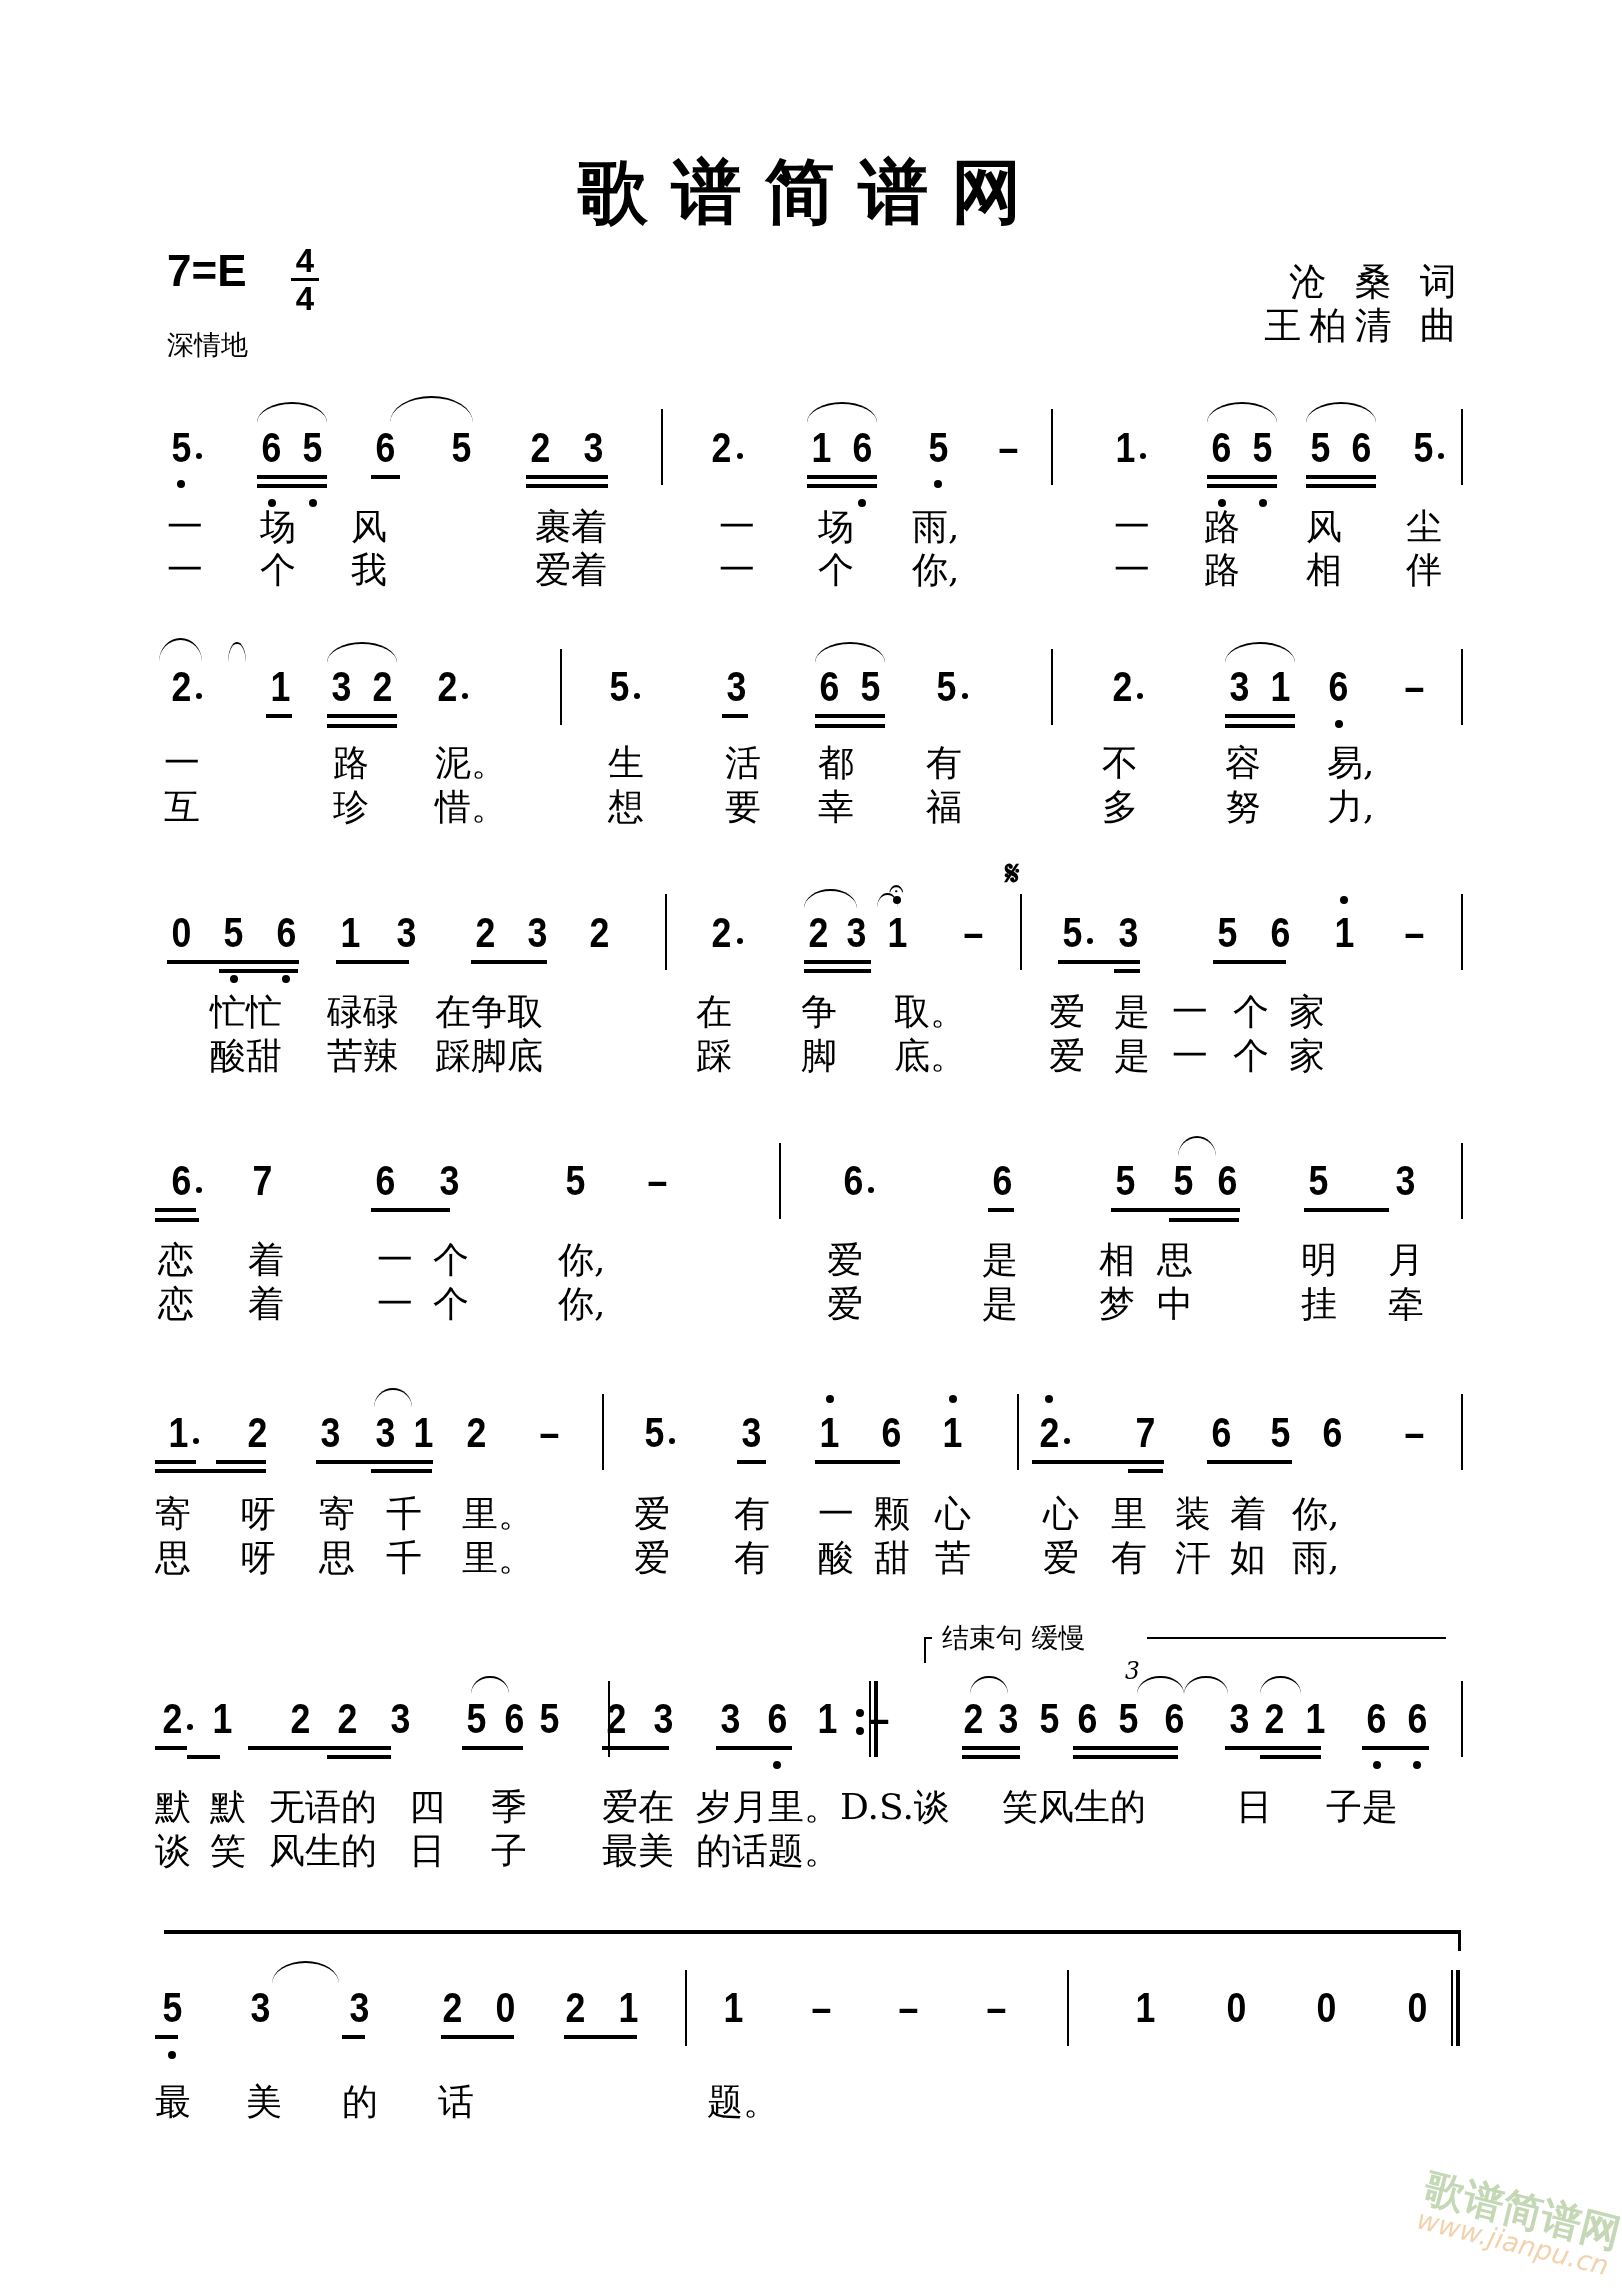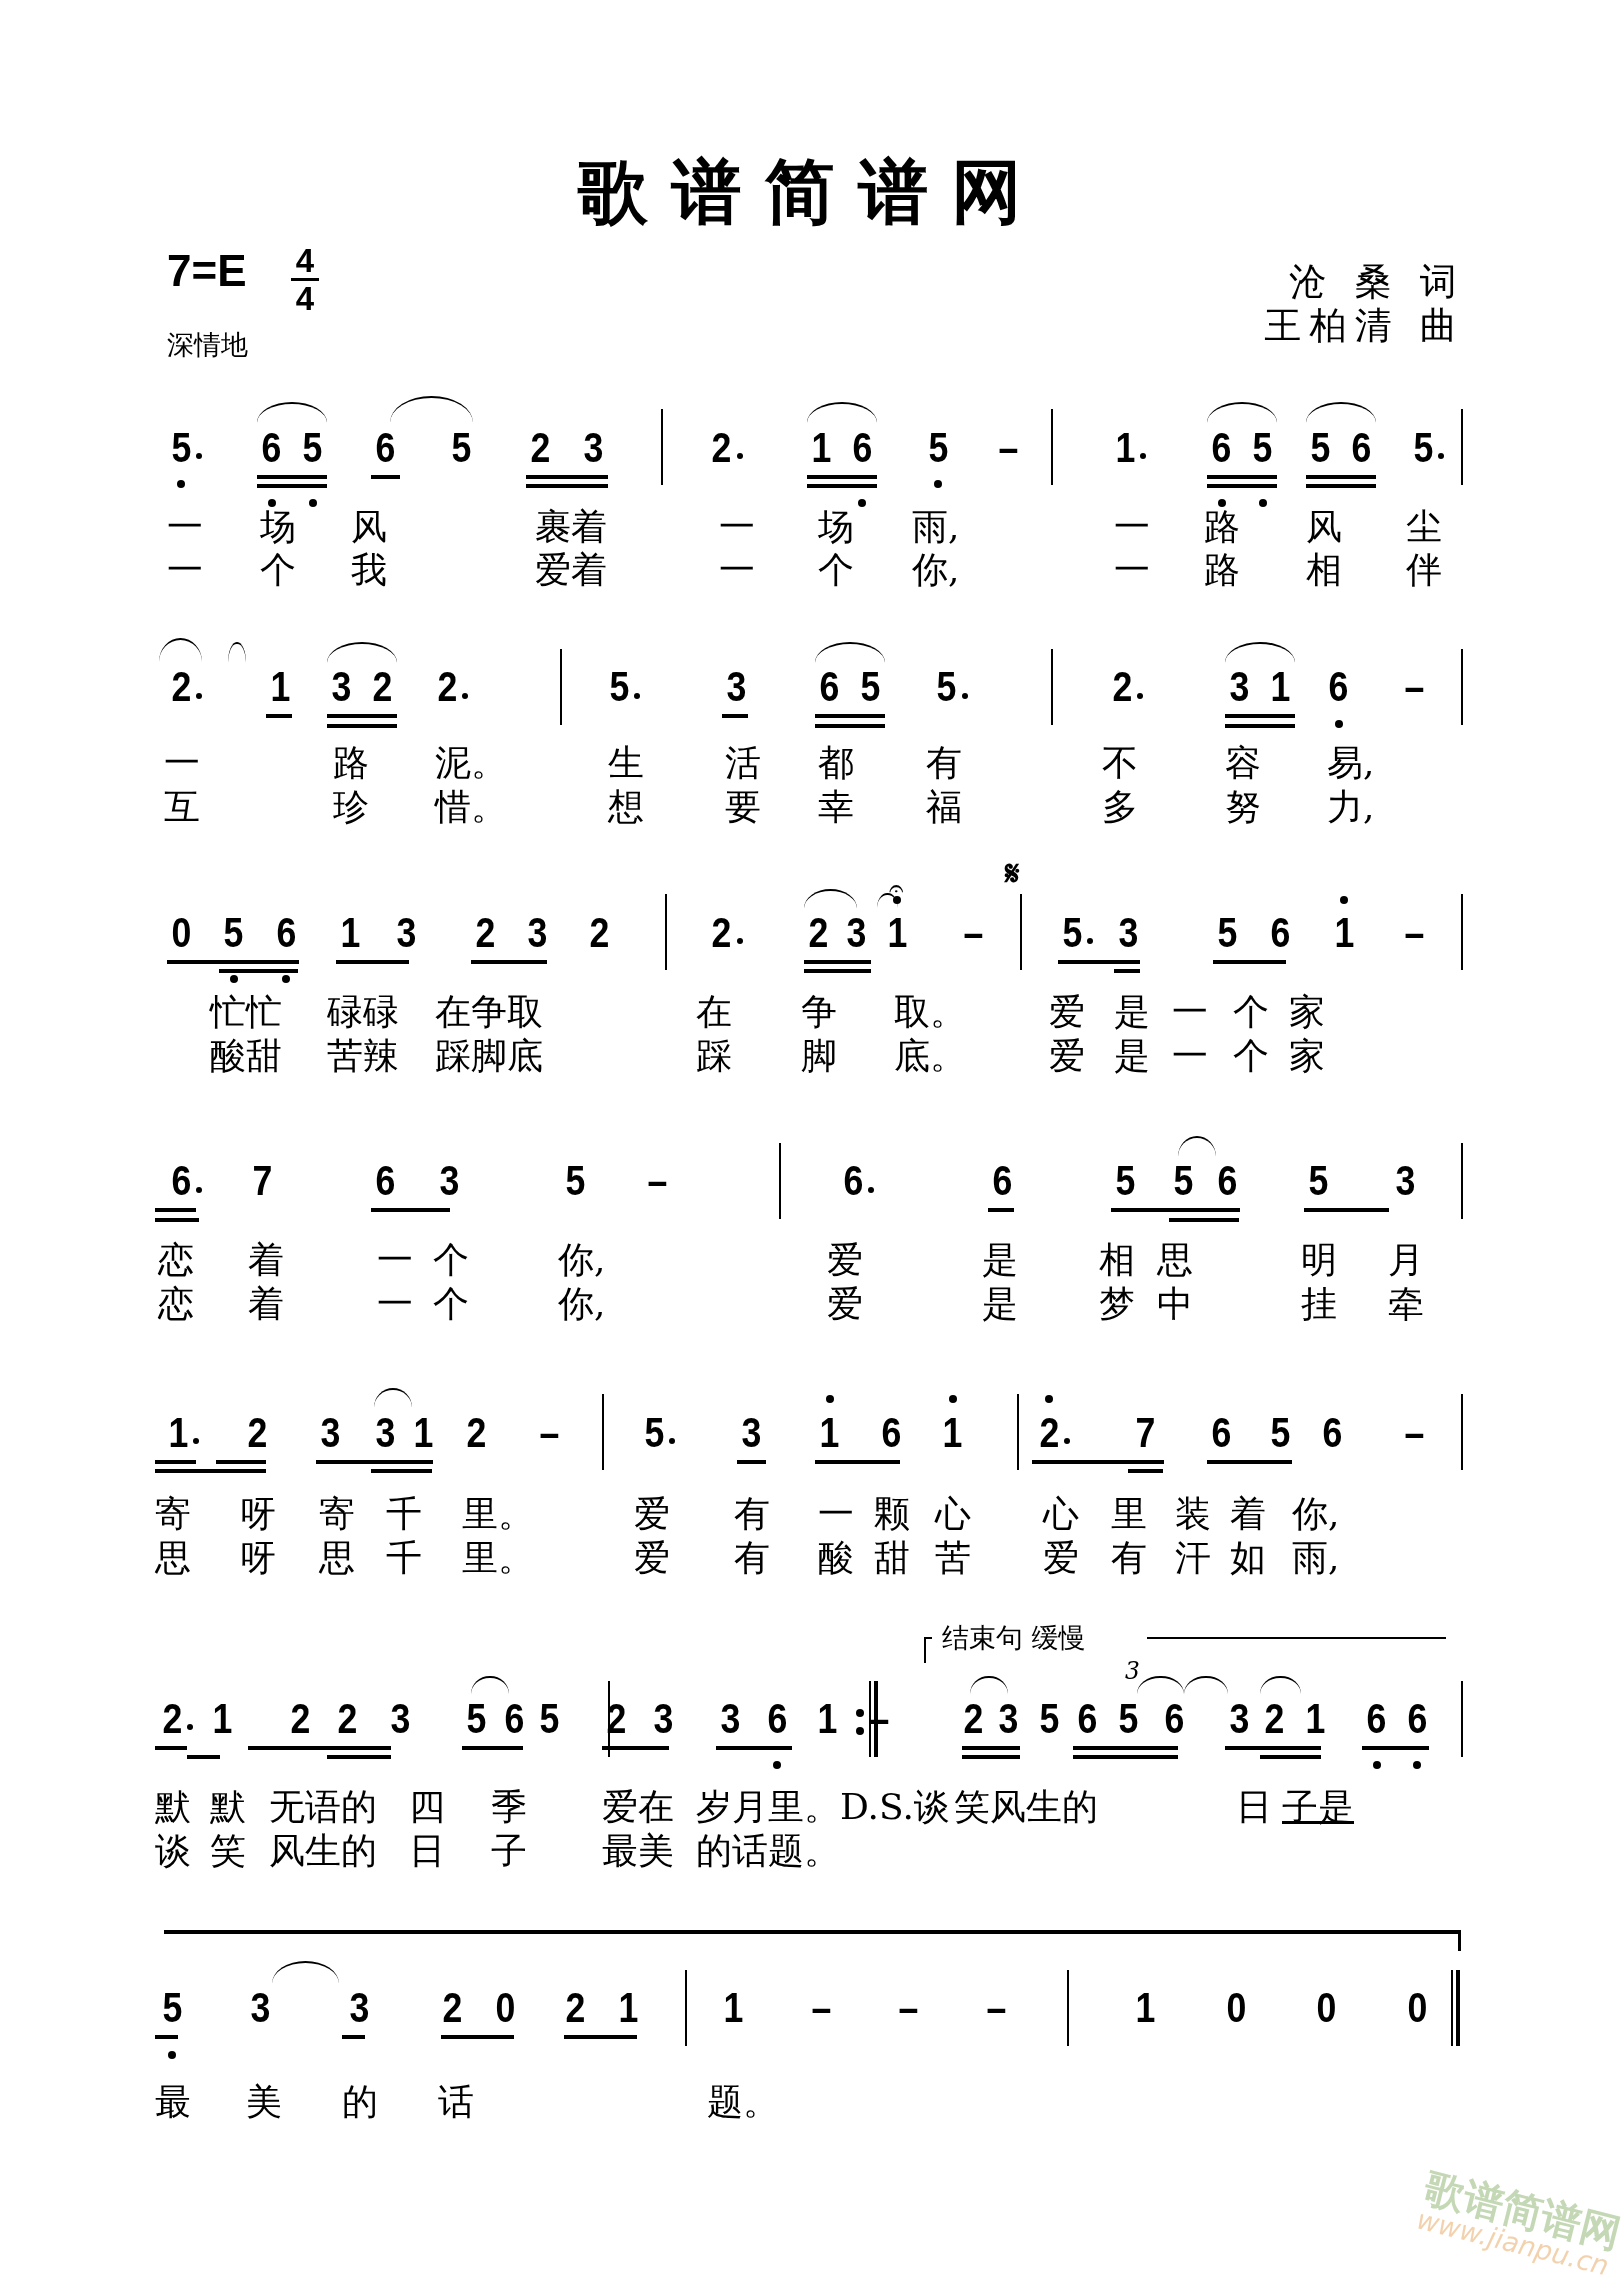--- a/index.html
+++ b/index.html
@@ -427,23 +427,23 @@
       <div class="dot" style="left: 856px; top: 1727px;"></div>
       <div class="barline" style="left: 869px; top: 1681px; height: 76px; width: 1.8px;"></div>
       <div class="barline" style="left: 874px; top: 1681px; height: 76px; width: 4.1px;"></div>
       <div class="lyric" style="left: 155px; top: 1789px;">默</div>
       <div class="lyric" style="left: 210px; top: 1789px;">默</div>
       <div class="lyric" style="left: 269px; top: 1789px;">无语的</div>
       <div class="lyric" style="left: 409px; top: 1789px;">四</div>
       <div class="lyric" style="left: 491px; top: 1789px;">季</div>
       <div class="lyric" style="left: 602px; top: 1789px;">爱在</div>
       <div class="lyric" style="left: 696px; top: 1789px;">岁月里。D.S.谈</div>
-      <div class="lyric" style="left: 954px; top: 1789px;">笑风生的</div>
+      <div class="lyric" style="left: 1002px; top: 1789px;">笑风生的</div>
       <div class="lyric" style="left: 1236px; top: 1789px;">日</div>
-      <div class="lyric" style="left: 1282px; top: 1789px; text-decoration: underline;">子是</div>
+      <div class="lyric" style="left: 1326px; top: 1789px;">子是</div>
       <div class="lyric" style="left: 155px; top: 1833px;">谈</div>
       <div class="lyric" style="left: 210px; top: 1833px;">笑</div>
       <div class="lyric" style="left: 269px; top: 1833px;">风生的</div>
       <div class="lyric" style="left: 409px; top: 1833px;">日</div>
       <div class="lyric" style="left: 491px; top: 1833px;">子</div>
       <div class="lyric" style="left: 602px; top: 1833px;">最美</div>
       <div class="lyric" style="left: 696px; top: 1833px;">的话题。</div>
     </div>
     <div class="system" style="top: 0px;">
       <div class="note" style="left: 158px; top: 1987px;">5</div>

